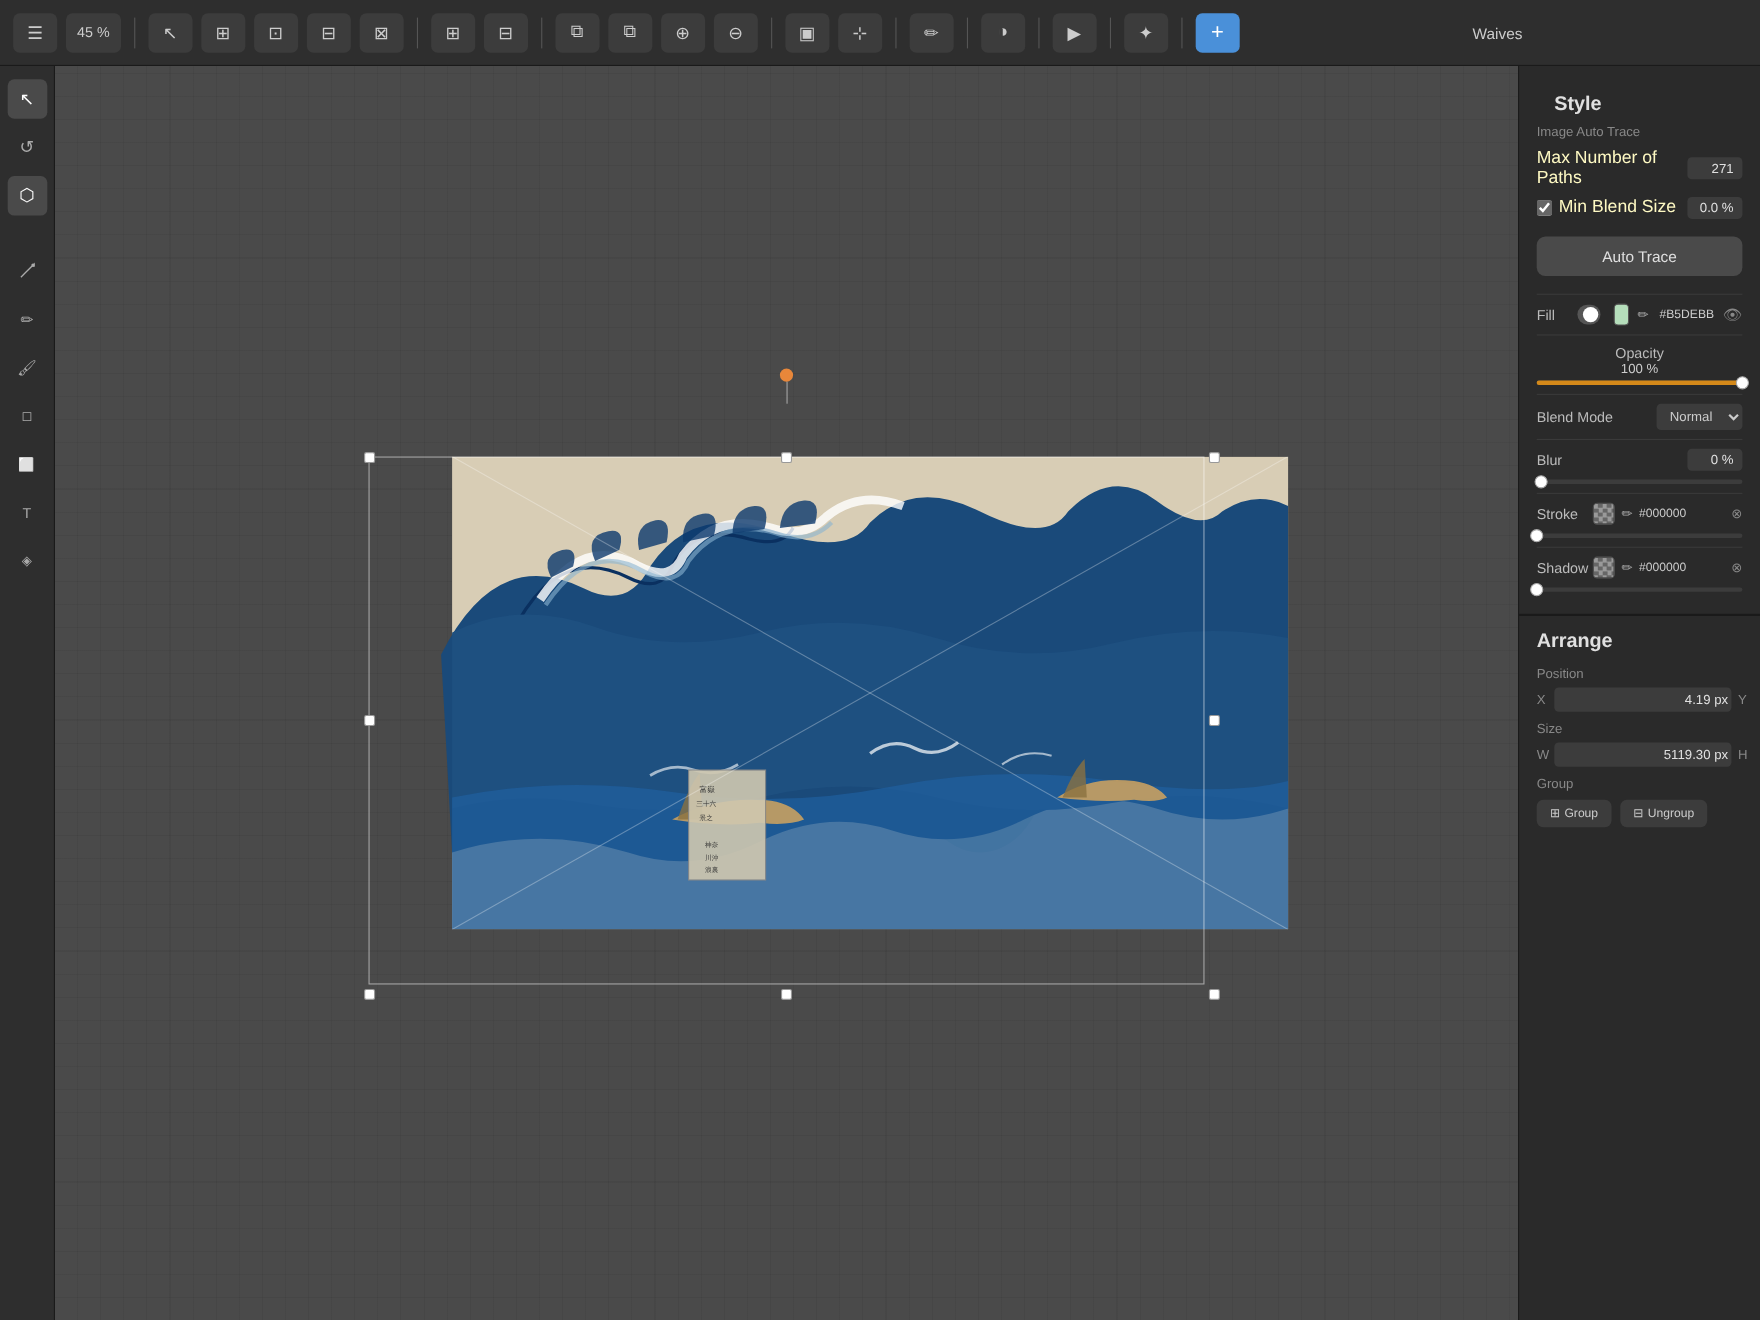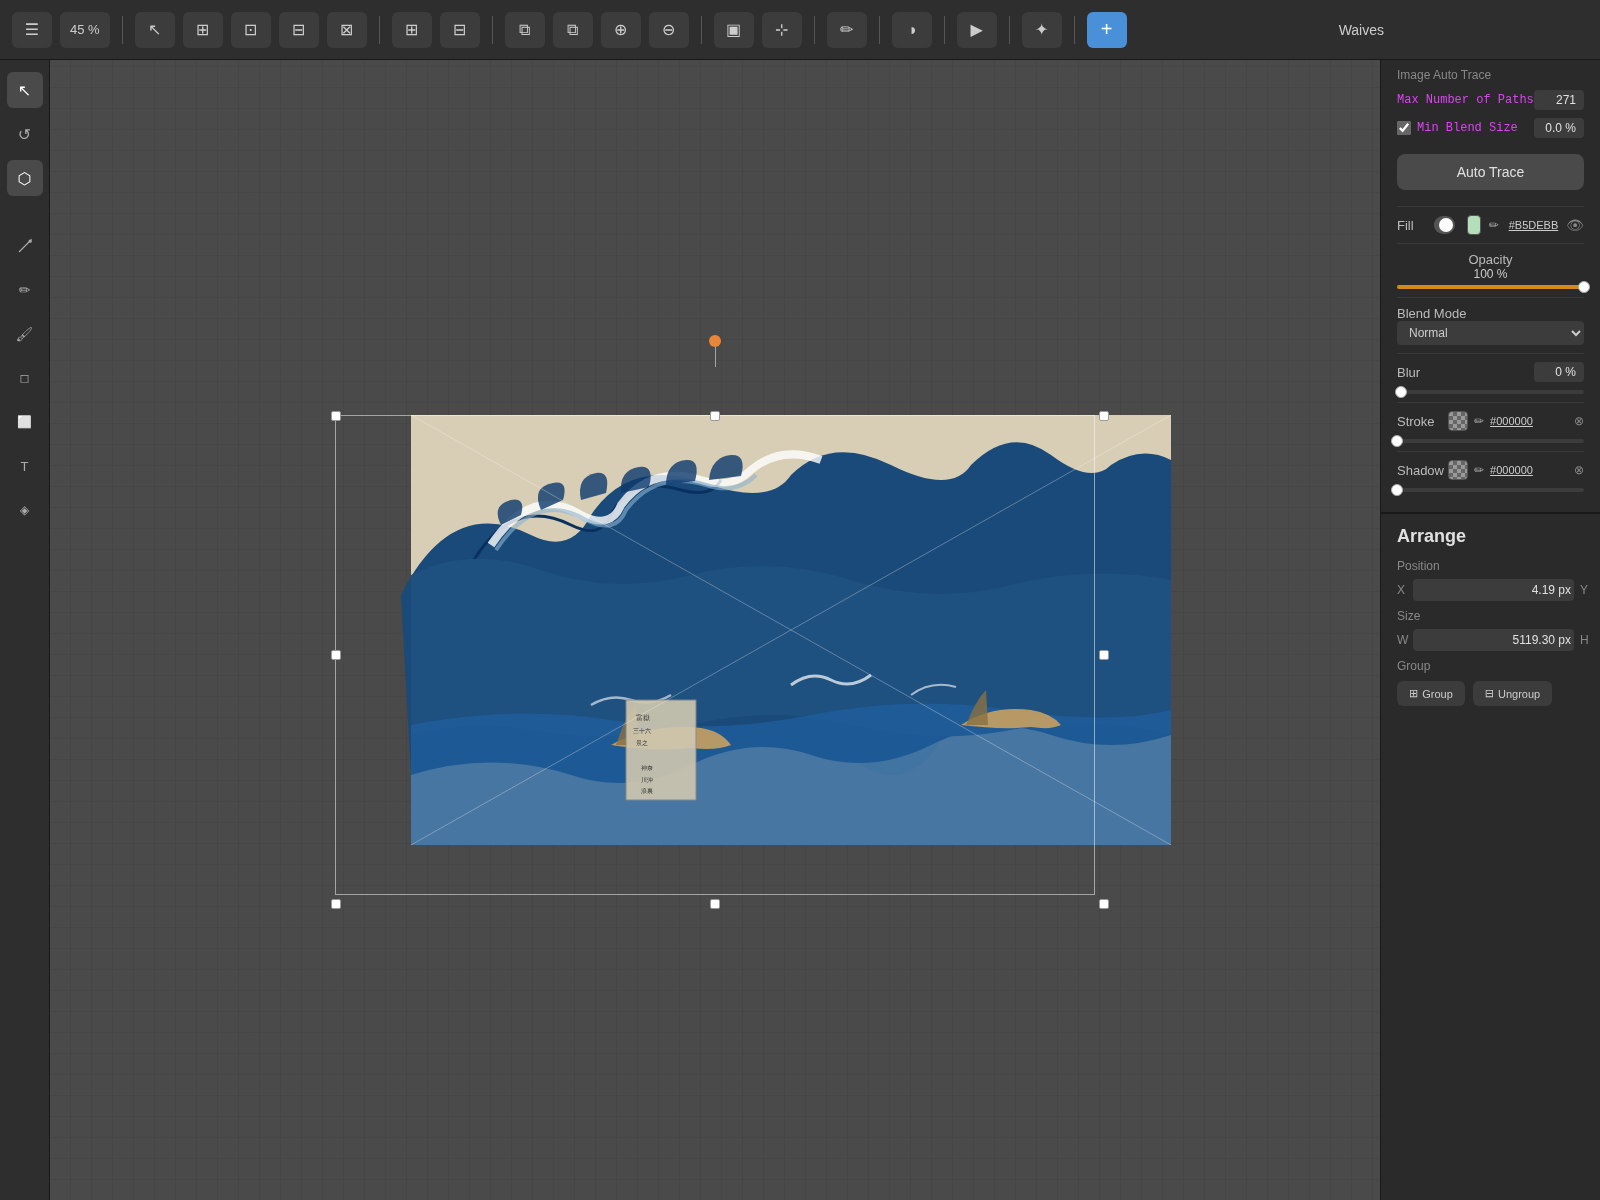--- a/index.html
+++ b/index.html
@@ -192,24 +192,23 @@
       margin-bottom: 8px;
     }
 
     .panel-row {
       display: flex;
       align-items: center;
       justify-content: space-between;
       margin-bottom: 8px;
     }
     .panel-label {
-      font-size: 12px;
-      color: #d946ef;
+      font-size: 16px;
+      color: #fef9c3;
       flex: 1;
-      font-family: Liberation Mono, monospace;
     }
     .panel-value {
       background: #3c3c3c;
       border-radius: 4px;
       color: #e0e0e0;
       font-size: 12px;
       padding: 3px 8px;
       min-width: 50px;
       text-align: right;
     }
@@ -277,21 +276,20 @@
     }
     .pencil-icon-small {
       color: #aaa;
       font-size: 12px;
       cursor: pointer;
     }
     .color-hex {
       font-size: 12px;
       color: #ccc;
       flex: 1;
-      text-decoration: underline;
     }
     .eye-icon-small {
       color: #888;
       font-size: 14px;
       cursor: pointer;
     }
 
     .opacity-row {
       margin-bottom: 8px;
     }
@@ -325,23 +323,23 @@
       border-radius: 50%;
       position: absolute;
       top: -4px;
       transform: translateX(-50%);
       cursor: pointer;
       border: 1px solid #aaa;
     }
 
     .blend-row {
       display: flex;
+      align-items: center;
       justify-content: space-between;
       margin-bottom: 8px;
-      flex-direction: column;
     }
     .blend-select {
       background: #3c3c3c;
       border: none;
       border-radius: 4px;
       color: #ccc;
       font-size: 12px;
       padding: 4px 8px;
       cursor: pointer;
     }
@@ -632,20 +630,21 @@
         <div class="handle handle-bc" style="transform:translate(-50%,50%);"></div>
         <div class="handle handle-br" style="transform:translate(50%,50%);"></div>
       </div>
 
     </div>
   </div>
 
   <div class="right-panel">
 
     <div class="panel-subsection">
+      <div class="panel-section-title">Style</div>
 
       
       <div class="panel-subsection-title">Image Auto Trace</div>
 
       <div class="panel-row">
         <span class="panel-label">Max Number of Paths</span>
         <span class="panel-value">271</span>
       </div>
 
       <div class="panel-row">

